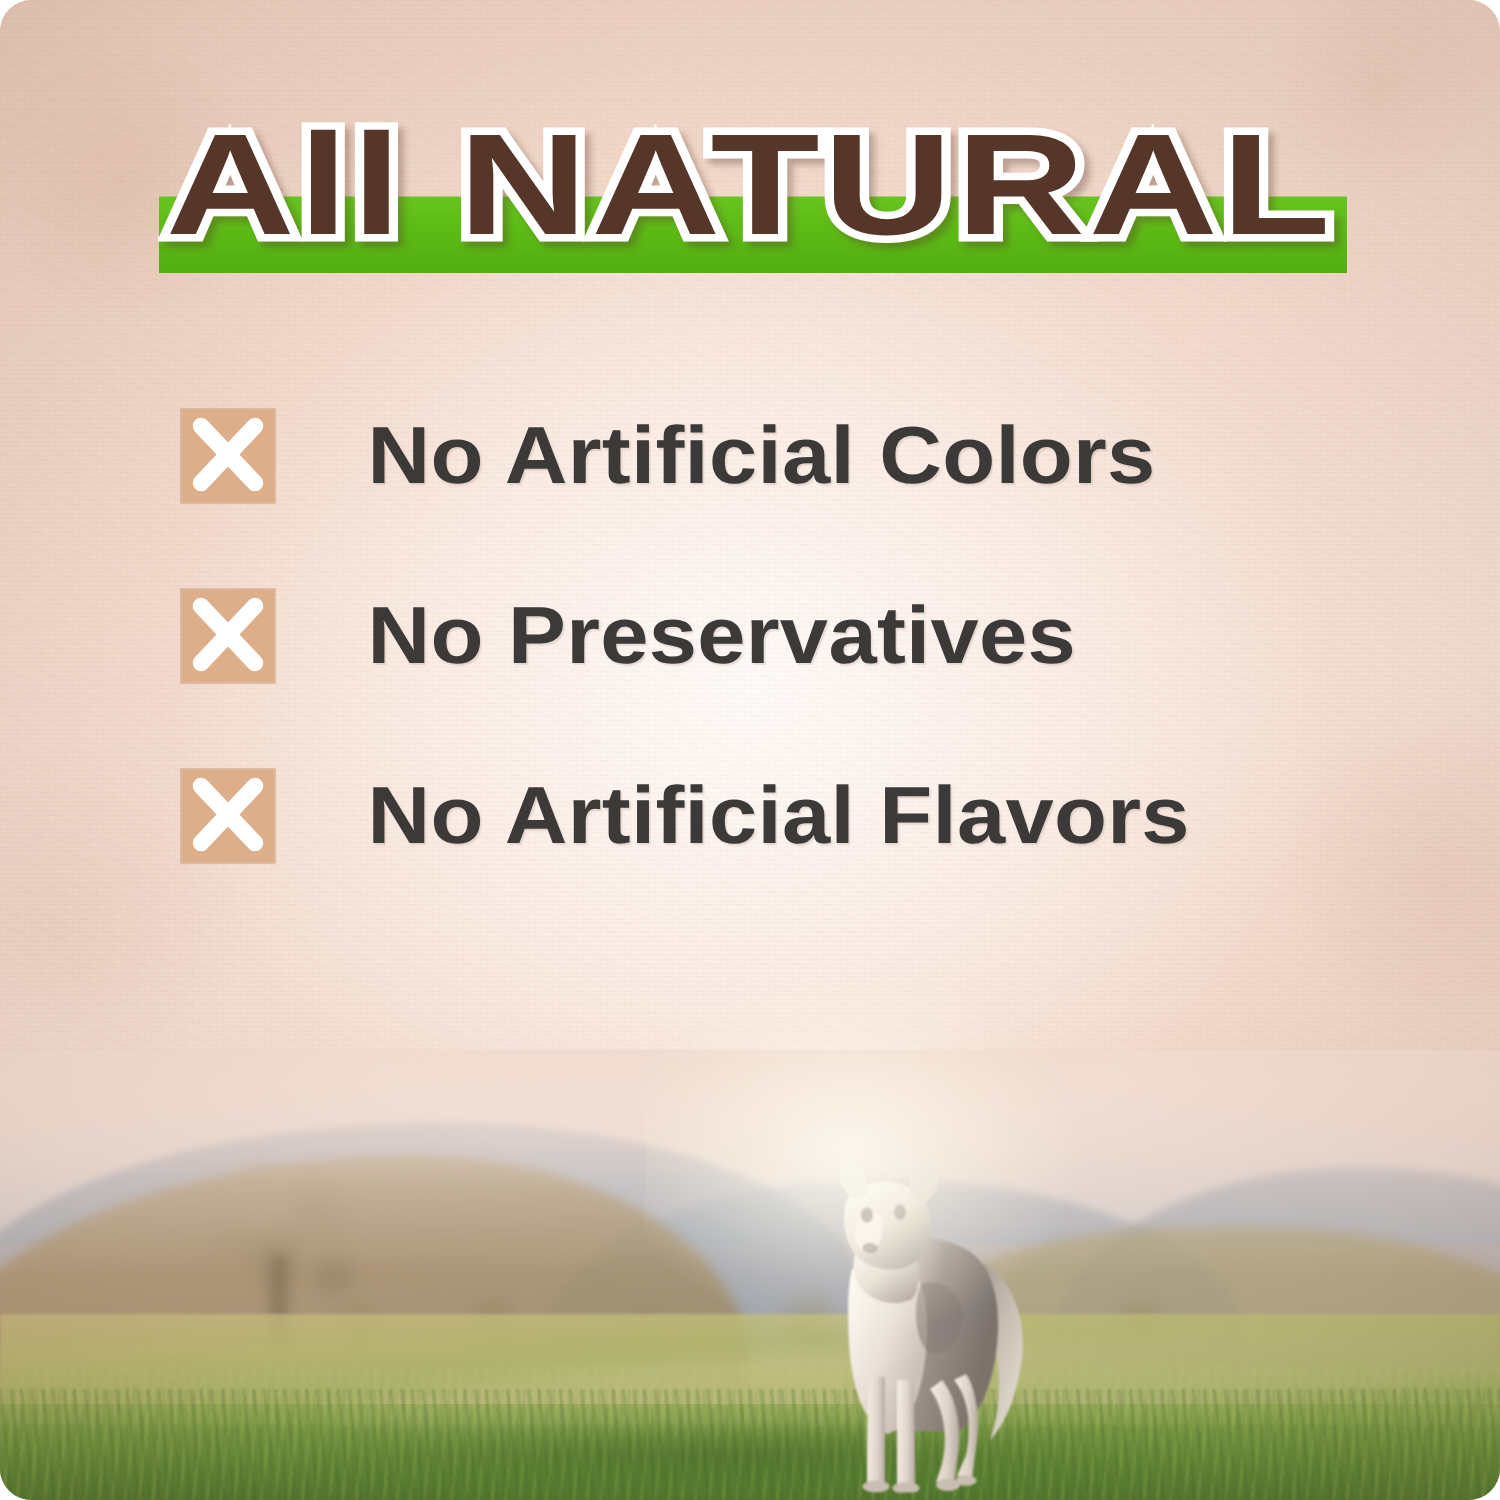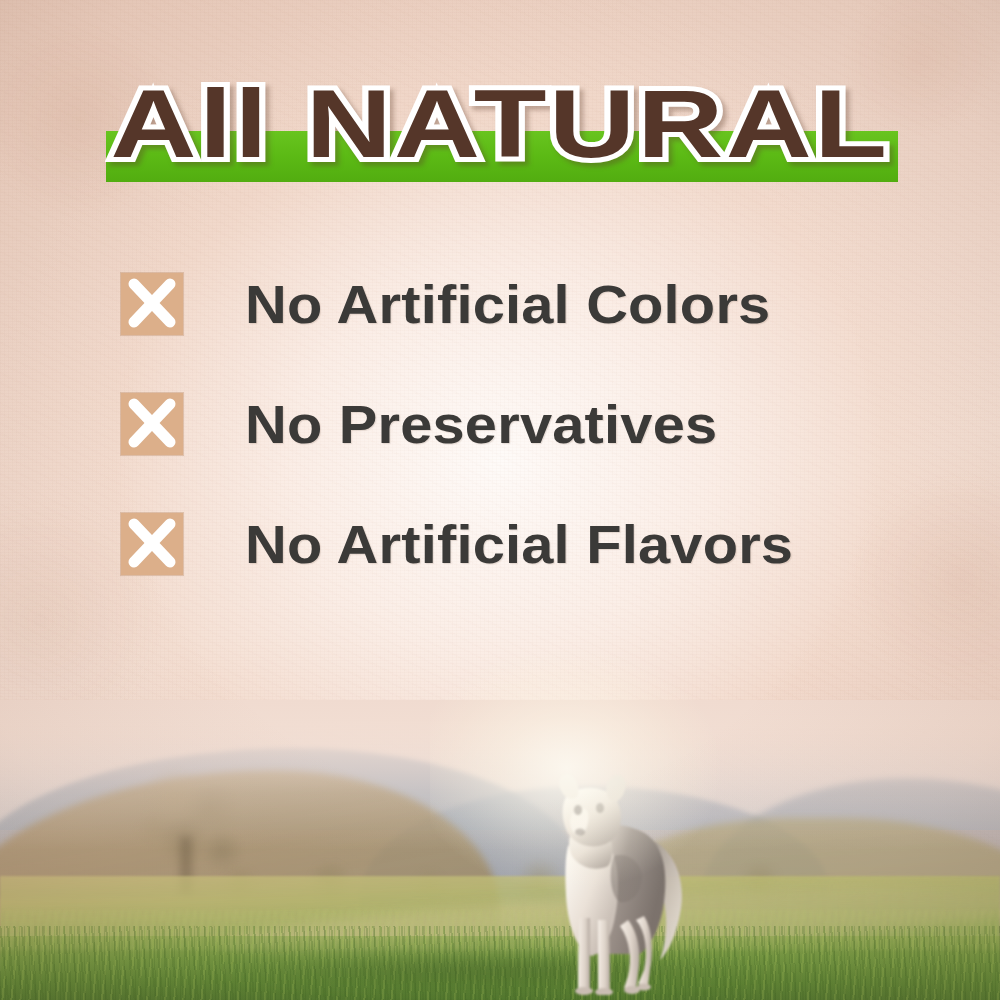--- a/index.html
+++ b/index.html
@@ -8,20 +8,21 @@
     width:1000px; height:1000px;
     font-family:"Liberation Sans", sans-serif;
     overflow:hidden;
   }
 
   #poster {
     position:relative;
     width:1000px; height:1000px;
     background:#eccfc0;
     overflow:hidden;
+    border-radius:21px;
   }
 
   
   .paper-base {
     position:absolute; inset:0;
     background:
       radial-gradient(ellipse 620px 560px at 50% 46%,
          rgba(255,252,250,0.96) 0%,
          rgba(253,242,236,0.78) 34%,
          rgba(246,221,206,0.30) 62%,

